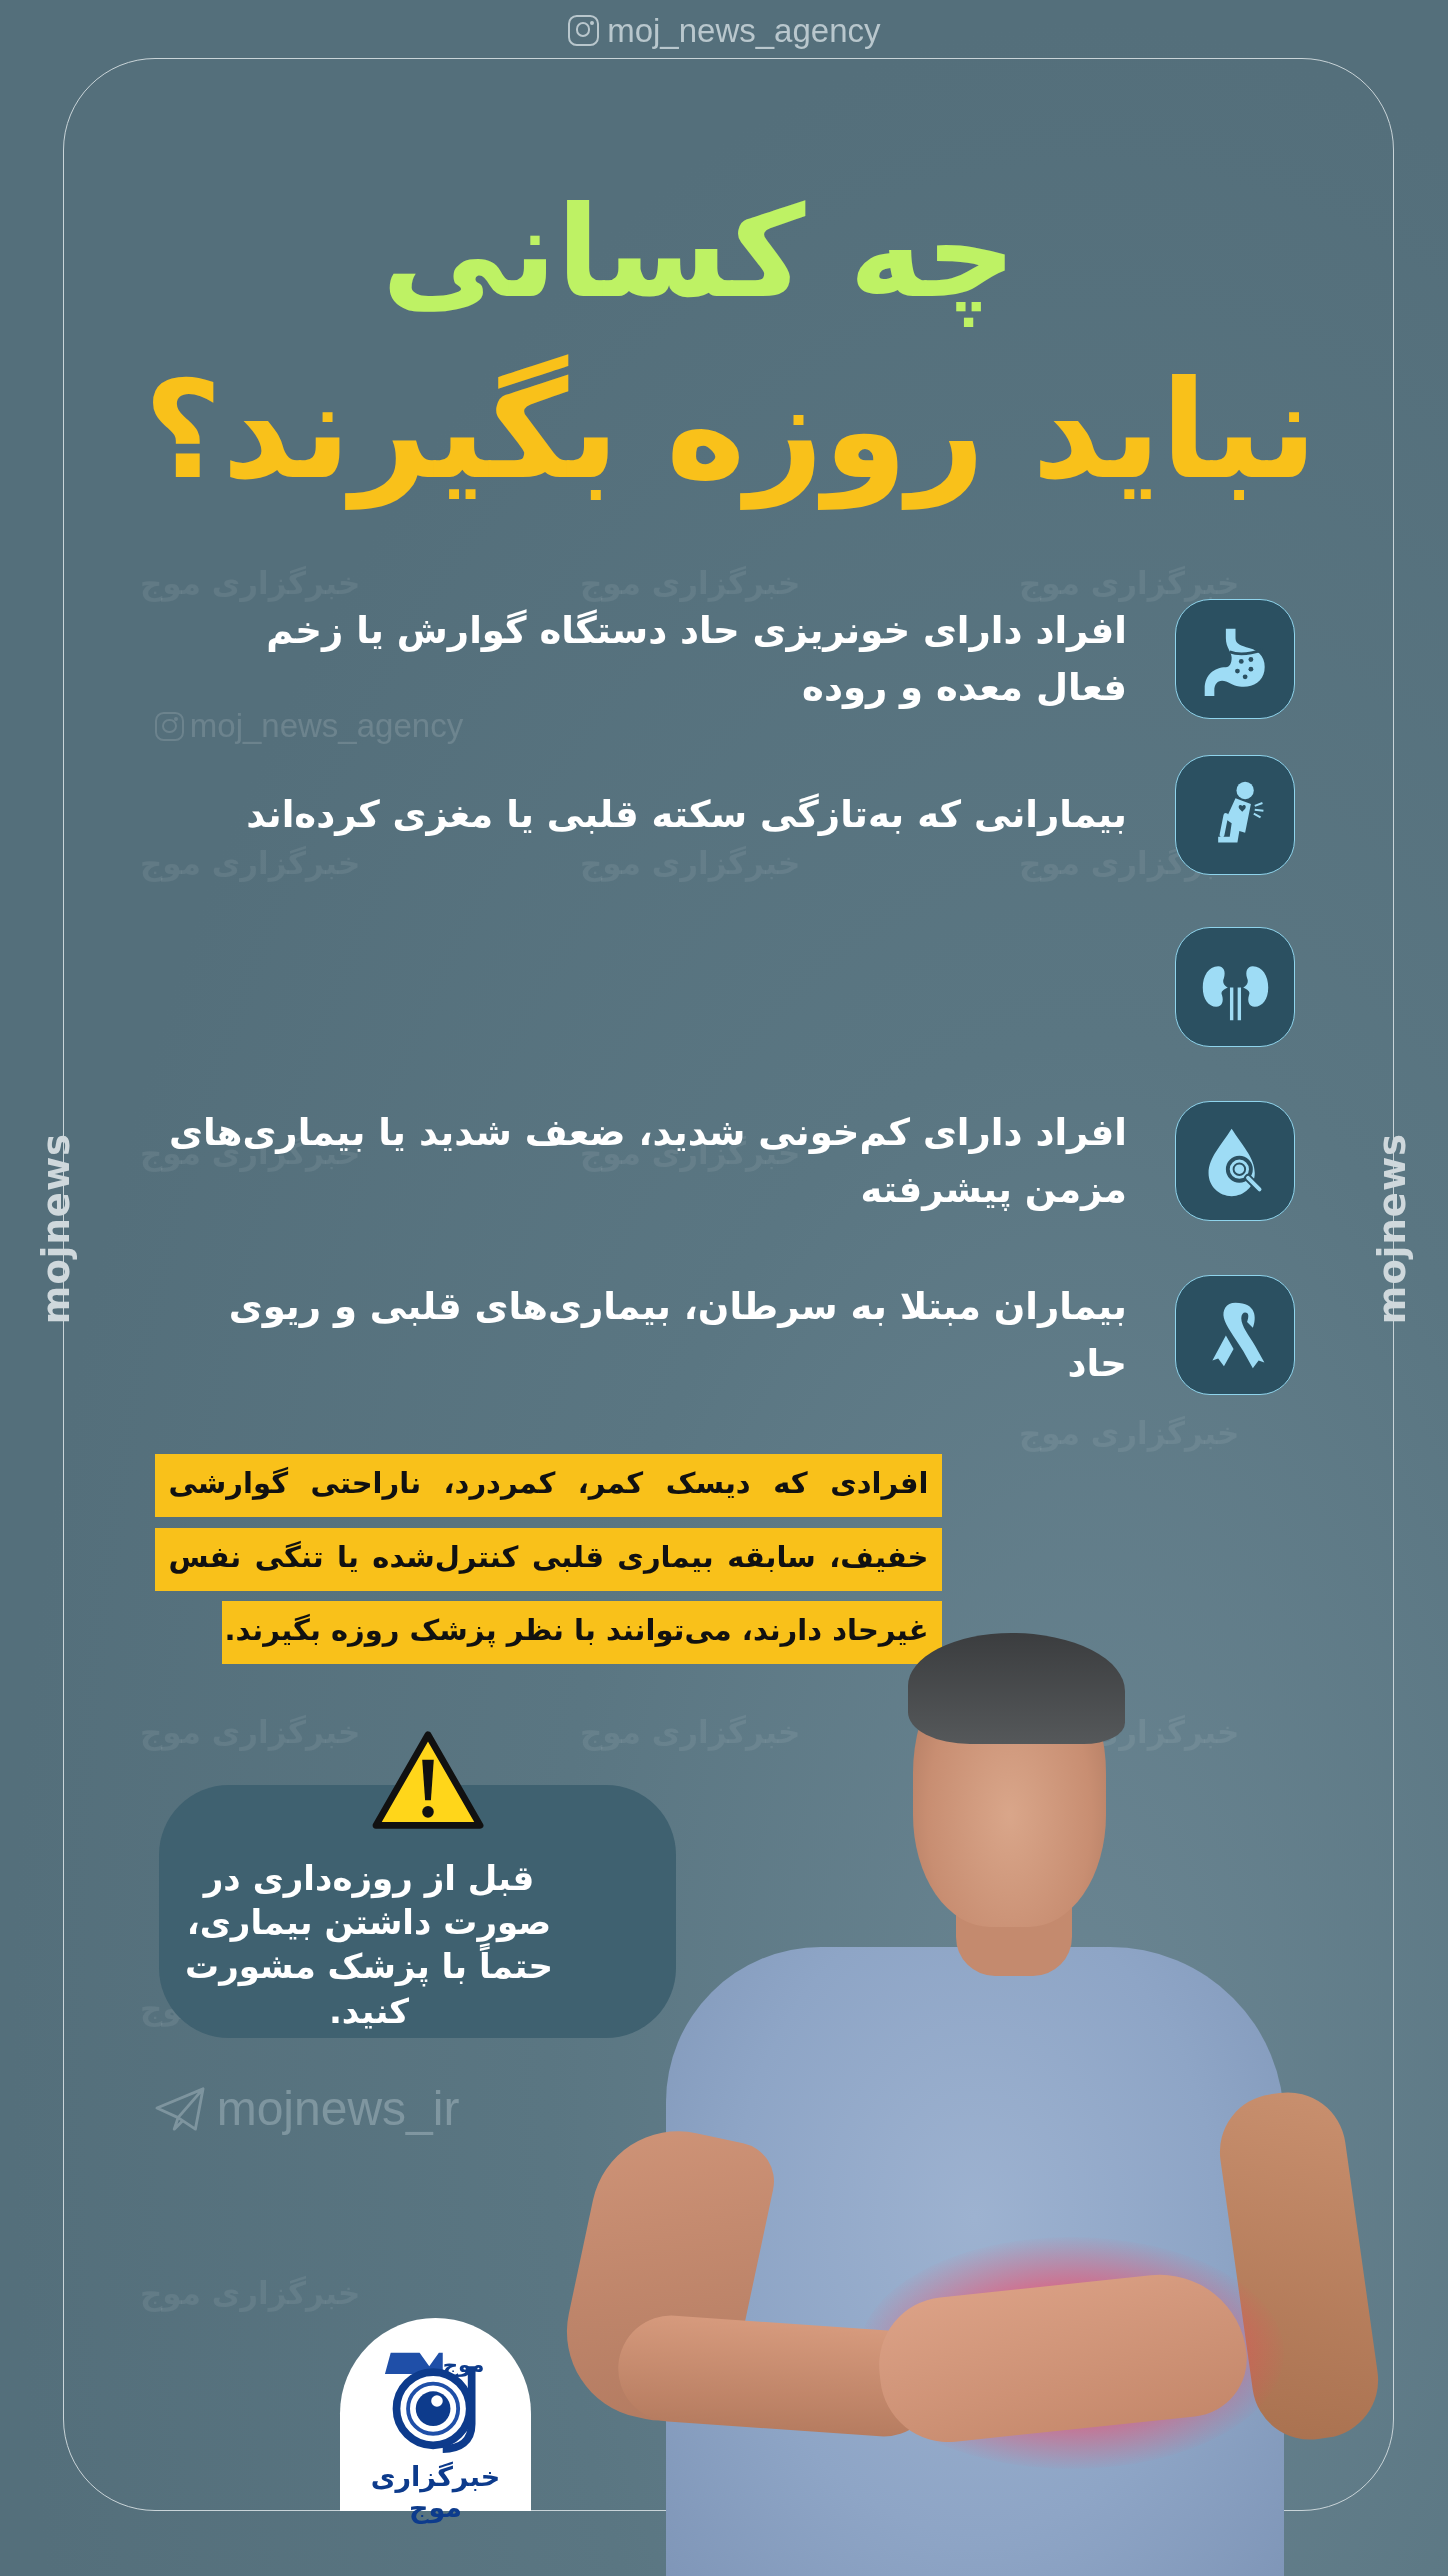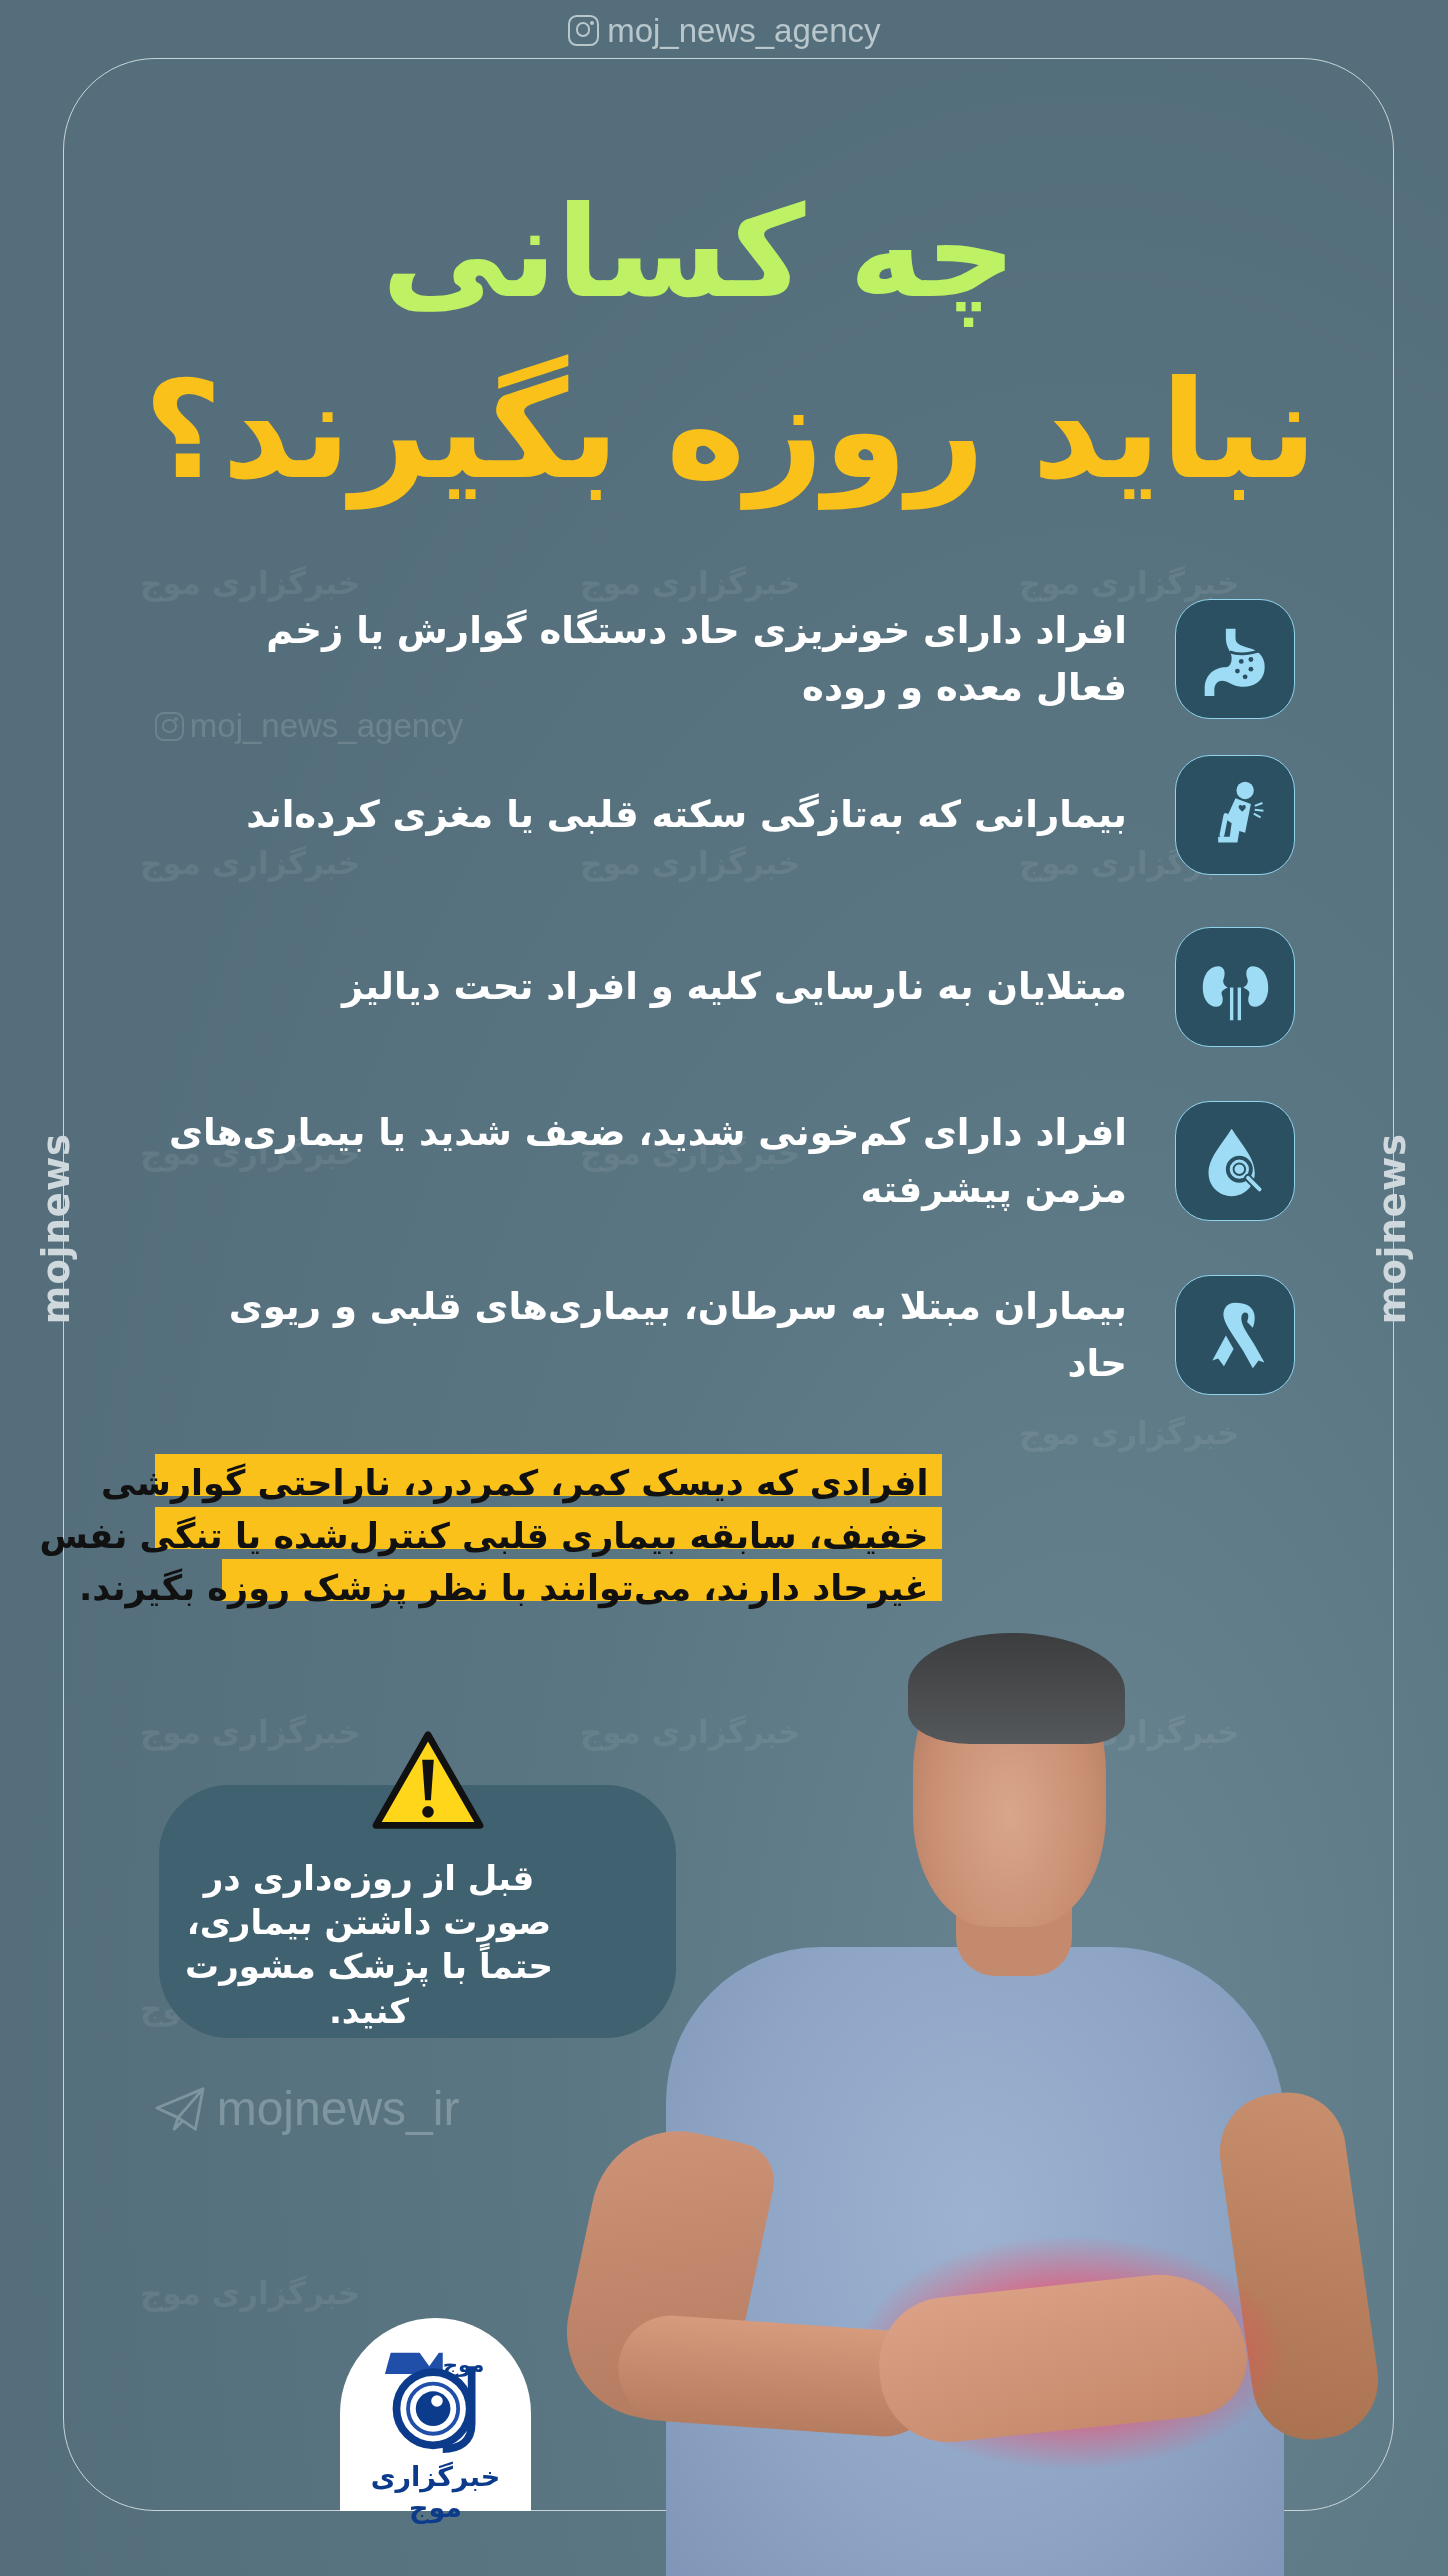--- a/index.html
+++ b/index.html
@@ -75,21 +75,21 @@
     .item-text {
       flex: 1; direction: rtl; text-align: right; font-family: "DejaVu Sans", sans-serif;
       font-weight: bold; font-size: 37px; line-height: 1.55; color: #ffffff; margin-left: 9px;
     }
 
     .highlight {
       position: absolute; left: 155px; top: 1454px; width: 787px; direction: rtl;
     }
     .hl-line {
       display: block; background: #f9c11a; color: #111; font-family: "DejaVu Sans", sans-serif;
-      font-weight: bold; font-size: 35px; line-height: 58px; height: 42px; padding: 0 13.5px;
+      font-weight: bold; font-size: 29px; line-height: 58px; height: 63px; padding: 0 13.5px;
       margin-bottom: 10.6px; text-align: justify; text-align-last: justify; white-space: nowrap;
     }
     .hl-line.last { width: 720px; margin-right: 0; text-align: center; text-align-last: right; }
 
     .warn-box {
       position: absolute; left: 159px; top: 1785px; width: 517px; height: 253px;
       background: #3f6170; border-radius: 70px;
     }
     .warn-icon { position: absolute; left: 370px; top: 1729px; width: 116px; height: 106px; }
     .warn-text {
@@ -223,21 +223,20 @@
   </div>
 
   <div class="item" style="top:328px">
     <div class="icon-box">
       <svg viewBox="0 0 80 80">
         <path d="M22 18 c-10 0 -16 10 -16 22 c0 12 6 20 14 20 c6 0 8 -6 6 -12 c-2 -4 2 -6 6 -8 c-4 -2 -6 -6 -4 -10 c2 -6 0 -12 -6 -12z" fill="#9edcf5"></path>
         <path d="M58 18 c10 0 16 10 16 22 c0 12 -6 20 -14 20 c-6 0 -8 -6 -6 -12 c2 -4 -2 -6 -6 -8 c4 -2 6 -6 4 -10 c-2 -6 0 -12 6 -12z" fill="#9edcf5"></path>
         <path d="M36 40 v34 M44 40 v34" stroke="#9edcf5" stroke-width="3.5"></path>
       </svg>
     </div>
-    <div class="item-text">مبتلایان به نارسایی کلیه و افراد تحت دیالیز</div>
   </div>
 
   <div class="item" style="top:502px">
     <div class="icon-box">
       <svg viewBox="0 0 80 80">
         <path d="M36 6 c-10 16 -24 30 -24 46 c0 14 11 24 24 24 c13 0 24 -10 24 -24 c0 -16 -14 -30 -24 -46z" fill="#9edcf5"></path>
         <circle cx="44" cy="48" r="12" fill="#9edcf5" stroke="#2b5061" stroke-width="4"></circle>
         <circle cx="44" cy="48" r="6" fill="none" stroke="#2b5061" stroke-width="2"></circle>
         <path d="M53 57 l12 12" stroke="#2b5061" stroke-width="8" stroke-linecap="round"></path>
         <path d="M53 57 l12 12" stroke="#9edcf5" stroke-width="4" stroke-linecap="round"></path>

